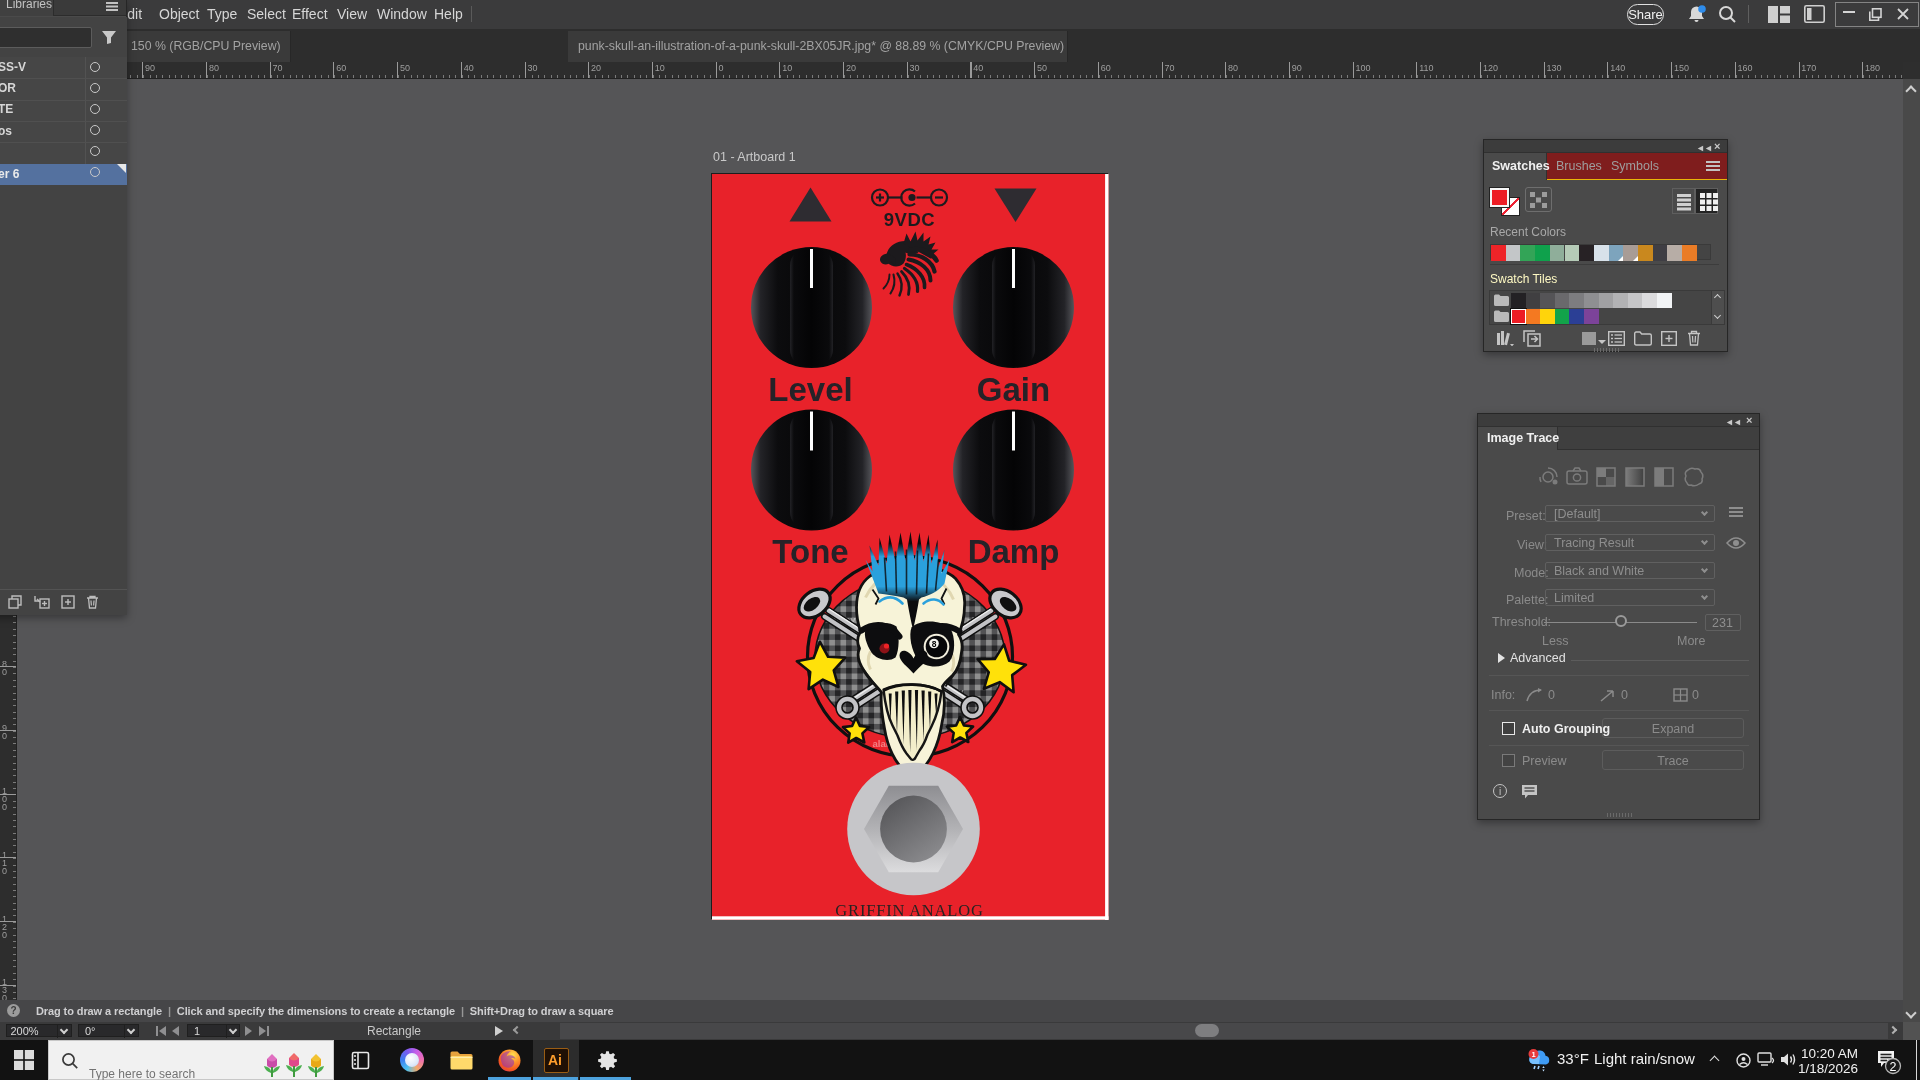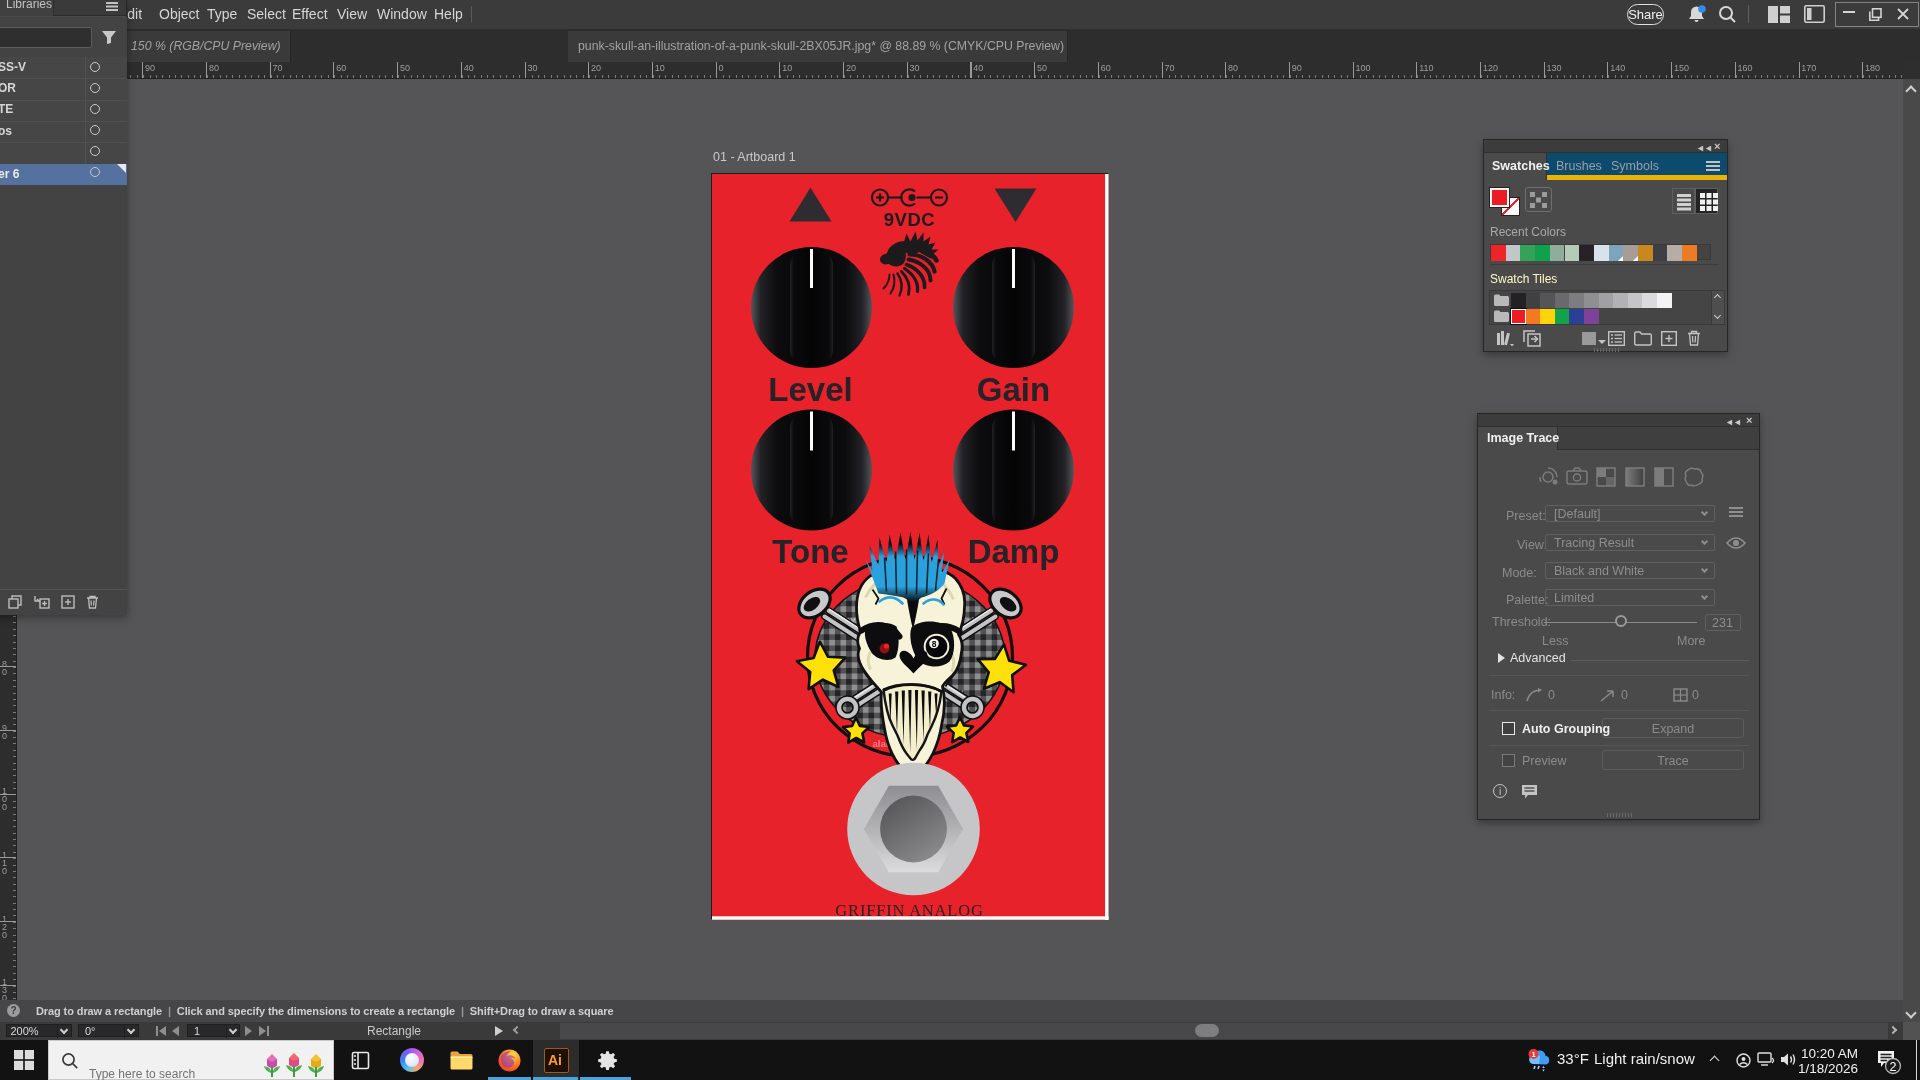--- a/index.html
+++ b/index.html
@@ -103,21 +103,21 @@
     <svg class="abs" style="left:1869px;top:8px" width="13" height="13" viewBox="0 0 13 13">
         <rect x="3.5" y="0.8" width="8.5" height="8.5" fill="none" stroke="#d4d4d4" stroke-width="1.6"></rect>
         <path d="M0.8,3.5 L0.8,12.2 L9.5,12.2 L9.5,10" fill="none" stroke="#d4d4d4" stroke-width="1.6"></path>
       </svg>
     <svg class="abs" style="left:1897px;top:8px" width="12" height="12" viewBox="0 0 12 12">
         <path d="M1,1 L11,11 M11,1 L1,11" stroke="#d4d4d4" stroke-width="1.8"></path>
       </svg>
   </div>
 
   <div id="tabbar">
-    <div class="tab" style="left:60px;width:231px;padding-left:71px;font-style:italic;">150 % (RGB/CPU Preview) </div>
+    <div class="tab" style="left:60px;width:231px;padding-left:71px;">150 % (RGB/CPU Preview) </div>
     <div class="tab" style="left:568px;width:500px;padding-left:10px;">punk-skull-an-illustration-of-a-punk-skull-2BX05JR.jpg* @ 88.89 % (CMYK/CPU Preview) </div>
   </div>
 
   <div id="hruler">
     <span class="hrl" style="left:145px">90</span>
       <span class="hrl" style="left:209px">80</span>
       <span class="hrl" style="left:272.6px">70</span>
       <span class="hrl" style="left:336.3px">60</span>
       <span class="hrl" style="left:400px">50</span>
       <span class="hrl" style="left:463.7px">40</span>
@@ -488,21 +488,21 @@
         <line x1="5" y1="5.5" x2="5.4" y2="10.5" stroke="#bdbdbd" stroke-width="1.2"></line>
         <line x1="8" y1="5.5" x2="7.6" y2="10.5" stroke="#bdbdbd" stroke-width="1.2"></line>
       </svg>
   </div>
 
   <div class="panel" id="swPanel" style="left:1483px;top:139px;width:245px;height:213px">
     <div class="phead">
       <span class="abs" style="left:212px;top:3px;color:#c9c9c9;font-size:9px;letter-spacing:-1px">◄◄</span>
       <span class="abs" style="left:230px;top:0px;color:#c9c9c9;font-size:11px;font-weight:bold">×</span>
     </div>
-    <div style="position:relative;height:27px;background:#0c4a6e;border-bottom:5px solid #eab308">
+    <div style="position:relative;height:27px;background:#7f1d1d;border-bottom:1px solid #eab308">
       <div class="abs" style="left:0;top:0;width:63px;height:27px;background:#4a4a4a;border-right:1px solid #303030"></div>
       <span class="abs" style="left:8px;top:6px;font-size:12.5px;color:#f0f0f0;font-weight:bold">Swatches</span>
       <span class="abs" style="left:72px;top:6px;font-size:12.5px;color:#9e9e9e">Brushes</span>
       <span class="abs" style="left:127px;top:6px;font-size:12.5px;color:#9e9e9e">Symbols</span>
       <span class="abs" style="left:222px;top:8px;width:14px;height:2px;background:#c2c2c2;box-shadow:0 4px 0 #c2c2c2, 0 8px 0 #c2c2c2"></span>
     </div>
     
     <div class="abs" style="left:17px;top:57px;width:19px;height:19px;background:#fff;border:1px solid #222">
       <div class="abs" style="left:0px;top:0px;width:17px;height:17px;background:linear-gradient(to top left, transparent 46%, #e23 46%, #e23 54%, transparent 54%)"></div>
     </div>
@@ -675,21 +675,21 @@
     <span class="abs" style="left:251px;top:93px;width:14px;height:2px;background:#8e8e8e;box-shadow:0 4px 0 #8e8e8e,0 8px 0 #8e8e8e"></span>
     <span class="abs" style="left:39px;top:124px;font-size:12.5px;color:#8b8b8b">View:</span>
     <div class="abs" style="left:67px;top:120px;width:170px;height:17px;border:1px solid #606060;border-radius:2px">
       <span class="abs" style="left:8px;top:1px;font-size:12.5px;color:#8e8e8e">Tracing Result</span>
       <span class="chev" style="position:absolute;left:156px;top:4px;width:5px;height:5px;border-color:#8e8e8e;transform:rotate(45deg)"></span>
     </div>
     <svg class="abs" style="left:248px;top:122px" width="20" height="14" viewBox="0 0 20 14">
         <path d="M1,7 Q10,-3 19,7 Q10,17 1,7 Z" fill="none" stroke="#8e8e8e" stroke-width="1.5"></path>
         <circle cx="10" cy="7" r="3" fill="#8e8e8e"></circle>
       </svg>
-    <span class="abs" style="left:24px;top:152px;font-size:12.5px;color:#8b8b8b">Mode:</span>
+    <span class="abs" style="left:36px;top:152px;font-size:12.5px;color:#8b8b8b">Mode:</span>
     <div class="abs" style="left:67px;top:148px;width:170px;height:17px;border:1px solid #606060;border-radius:2px">
       <span class="abs" style="left:8px;top:1px;font-size:12.5px;color:#8e8e8e">Black and White</span>
       <span class="chev" style="position:absolute;left:156px;top:4px;width:5px;height:5px;border-color:#8e8e8e;transform:rotate(45deg)"></span>
     </div>
     <span class="abs" style="left:28px;top:179px;font-size:12.5px;color:#8b8b8b">Palette:</span>
     <div class="abs" style="left:67px;top:175px;width:170px;height:17px;border:1px solid #606060;border-radius:2px">
       <span class="abs" style="left:8px;top:1px;font-size:12.5px;color:#8e8e8e">Limited</span>
       <span class="chev" style="position:absolute;left:156px;top:4px;width:5px;height:5px;border-color:#8e8e8e;transform:rotate(45deg)"></span>
     </div>
     <span class="abs" style="left:14px;top:201px;font-size:12.5px;color:#8b8b8b">Threshold:</span>

